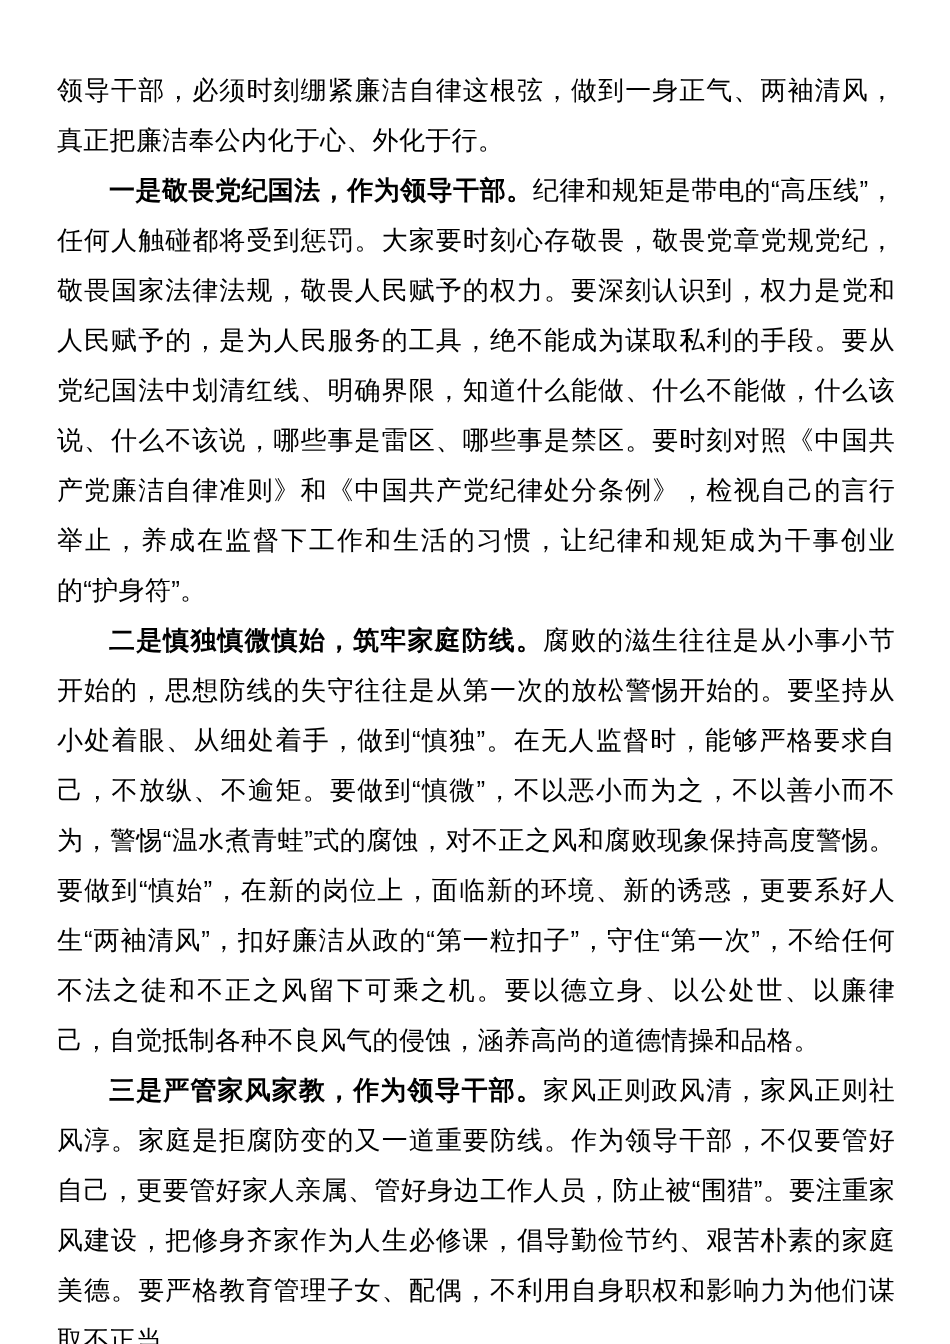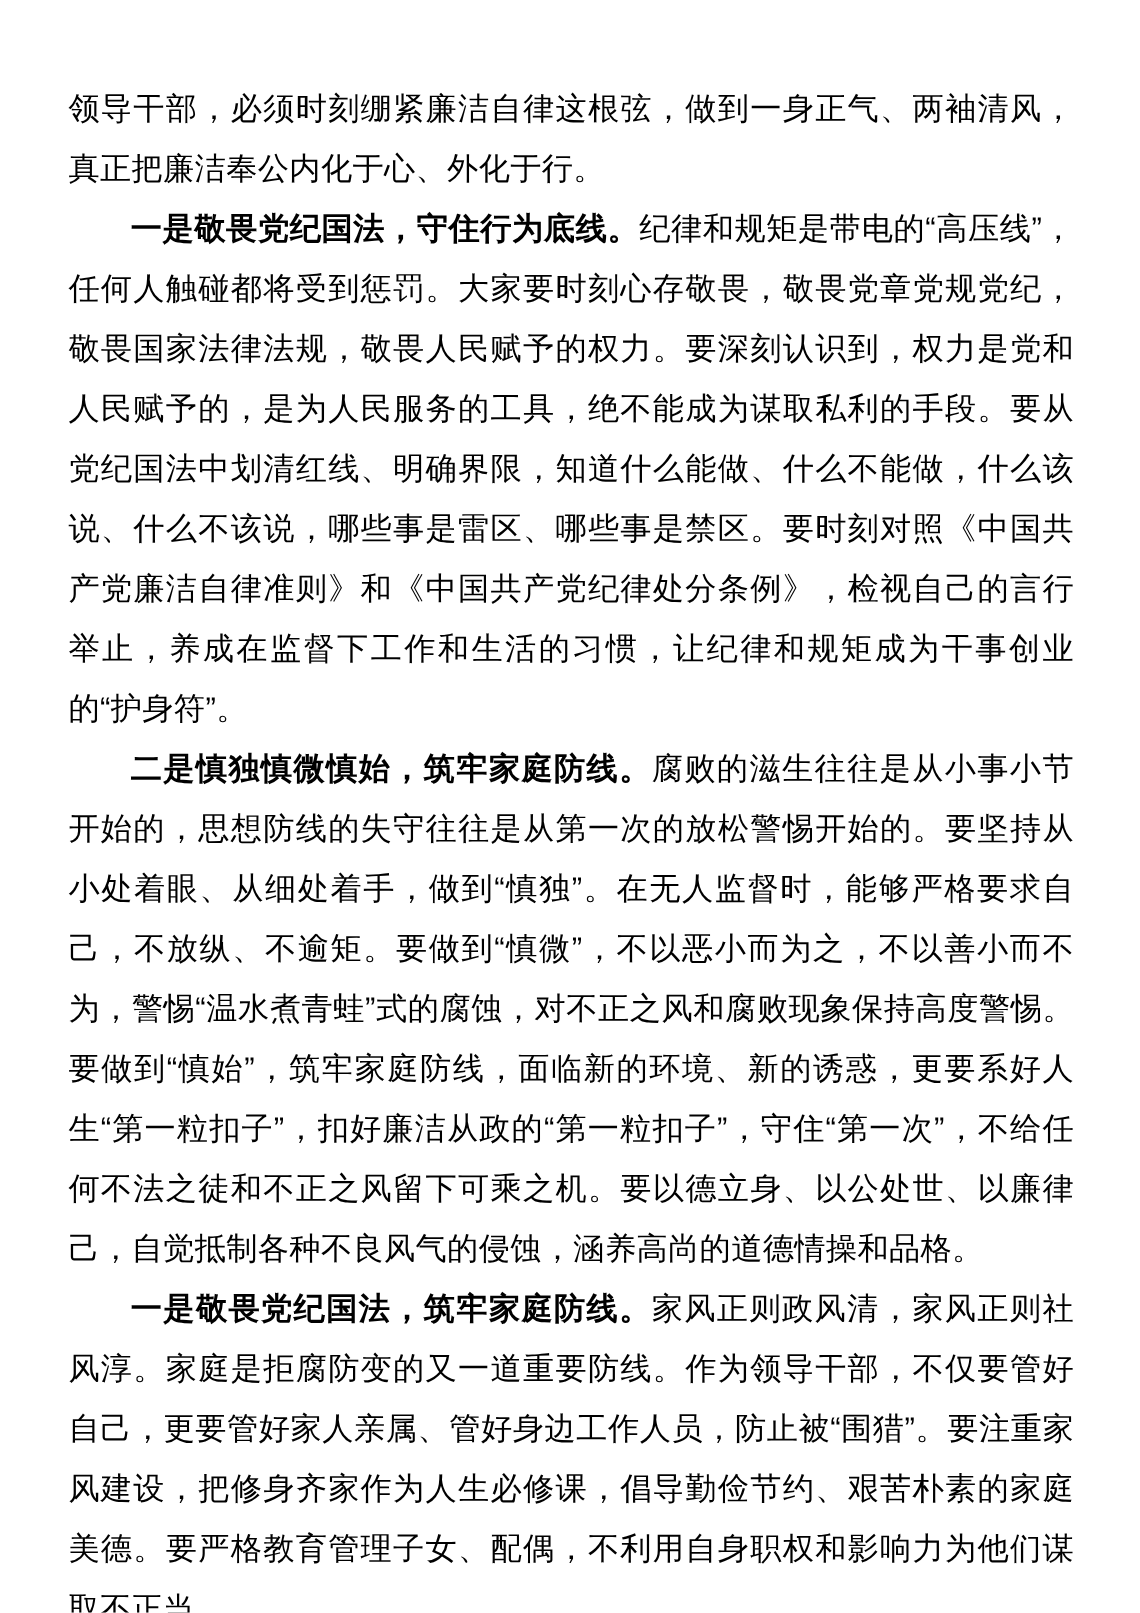--- a/index.html
+++ b/index.html
@@ -34,18 +34,18 @@
   .lead {
     font-weight: 700;
   }
 </style>
 </head>
 <body>
 
 <div class="page">
   <p class="para no-indent"><span class="lead"></span><span>领导干部，必须时刻绷紧廉洁自律这根弦，做到一身正气、两袖清风，真正把廉洁奉公内化于心、外化于行。</span></p>
 
-  <p class="para"><span class="lead">一是敬畏党纪国法，守住行为底线。</span><span>纪律和规矩是带电的“高压线”，任何人触碰都将受到惩罚。大家要时刻心存敬畏，敬畏党章党规党纪，敬畏国家法律法规，敬畏人民赋予的权力。要深刻认识到，权力是党和人民赋予的，是为人民服务的工具，绝不能成为谋取私利的手段。要从党纪国法中划清红线、明确界限，知道什么能做、什么不能做，什么该说、什么不该说，哪些事是雷区、哪些事是禁区。要时刻对照《中国共产党廉洁自律准则》和《中国共产党纪律处分条例》，检视自己的言行举止，养成在监督下工作和生活的习惯，让纪律和规矩成为干事创业的“护身符”。</span></p>
+  <p class="para"><span class="lead">一是敬畏党纪国法，作为领导干部。</span><span>纪律和规矩是带电的“高压线”，任何人触碰都将受到惩罚。大家要时刻心存敬畏，敬畏党章党规党纪，敬畏国家法律法规，敬畏人民赋予的权力。要深刻认识到，权力是党和人民赋予的，是为人民服务的工具，绝不能成为谋取私利的手段。要从党纪国法中划清红线、明确界限，知道什么能做、什么不能做，什么该说、什么不该说，哪些事是雷区、哪些事是禁区。要时刻对照《中国共产党廉洁自律准则》和《中国共产党纪律处分条例》，检视自己的言行举止，养成在监督下工作和生活的习惯，让纪律和规矩成为干事创业的“护身符”。</span></p>
 
-  <p class="para"><span class="lead">二是慎独慎微慎始，筑牢家庭防线。</span><span>腐败的滋生往往是从小事小节开始的，思想防线的失守往往是从第一次的放松警惕开始的。要坚持从小处着眼、从细处着手，做到“慎独”。在无人监督时，能够严格要求自己，不放纵、不逾矩。要做到“慎微”，不以恶小而为之，不以善小而不为，警惕“温水煮青蛙”式的腐蚀，对不正之风和腐败现象保持高度警惕。要做到“慎始”，筑牢家庭防线，面临新的环境、新的诱惑，更要系好人生“第一粒扣子”，扣好廉洁从政的“第一粒扣子”，守住“第一次”，不给任何不法之徒和不正之风留下可乘之机。要以德立身、以公处世、以廉律己，自觉抵制各种不良风气的侵蚀，涵养高尚的道德情操和品格。</span></p>
+  <p class="para"><span class="lead">二是慎独慎微慎始，筑牢家庭防线。</span><span>腐败的滋生往往是从小事小节开始的，思想防线的失守往往是从第一次的放松警惕开始的。要坚持从小处着眼、从细处着手，做到“慎独”。在无人监督时，能够严格要求自己，不放纵、不逾矩。要做到“慎微”，不以恶小而为之，不以善小而不为，警惕“温水煮青蛙”式的腐蚀，对不正之风和腐败现象保持高度警惕。要做到“慎始”，在新的岗位上，面临新的环境、新的诱惑，更要系好人生“两袖清风”，扣好廉洁从政的“第一粒扣子”，守住“第一次”，不给任何不法之徒和不正之风留下可乘之机。要以德立身、以公处世、以廉律己，自觉抵制各种不良风气的侵蚀，涵养高尚的道德情操和品格。</span></p>
 
-  <p class="para"><span class="lead">一是敬畏党纪国法，筑牢家庭防线。</span><span>家风正则政风清，家风正则社风淳。家庭是拒腐防变的又一道重要防线。作为领导干部，不仅要管好自己，更要管好家人亲属、管好身边工作人员，防止被“围猎”。要注重家风建设，把修身齐家作为人生必修课，倡导勤俭节约、艰苦朴素的家庭美德。要严格教育管理子女、配偶，不利用自身职权和影响力为他们谋取不正当</span></p>
+  <p class="para"><span class="lead">三是严管家风家教，作为领导干部。</span><span>家风正则政风清，家风正则社风淳。家庭是拒腐防变的又一道重要防线。作为领导干部，不仅要管好自己，更要管好家人亲属、管好身边工作人员，防止被“围猎”。要注重家风建设，把修身齐家作为人生必修课，倡导勤俭节约、艰苦朴素的家庭美德。要严格教育管理子女、配偶，不利用自身职权和影响力为他们谋取不正当</span></p>
 </div>
 
 </body></html>

